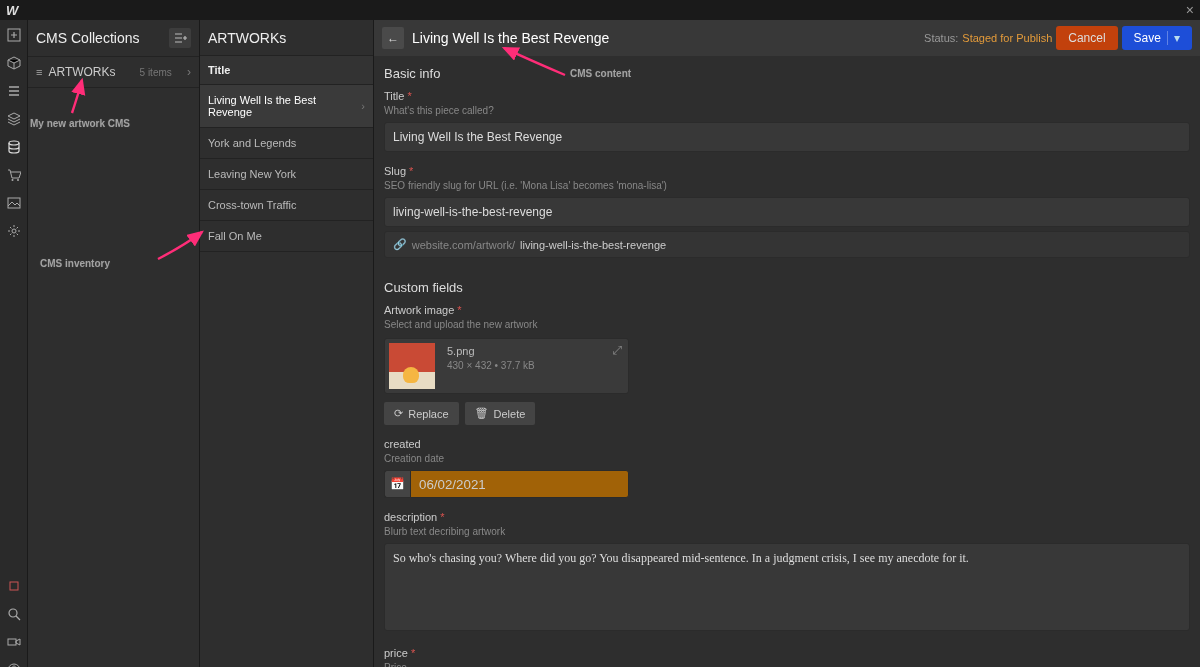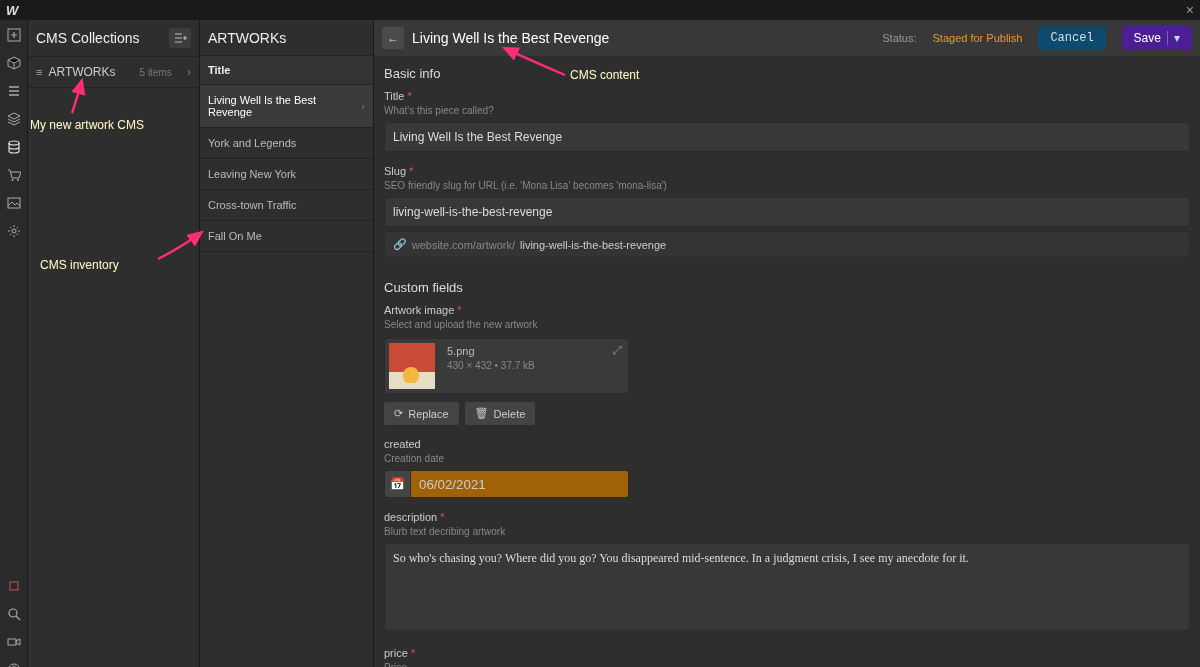--- a/index.html
+++ b/index.html
@@ -134,32 +134,32 @@
 }
 .detail-header .lft { display:flex; align-items:center; gap:8px; }
 .back-btn {
   width: 22px; height: 22px;
   background: #4a4a4a;
   border-radius: 2px;
   display:flex; align-items:center; justify-content:center;
   color:#ddd; cursor:pointer;
 }
 .detail-title { font-size: 14px; color: #fff; }
-.detail-header .rgt { display:flex; align-items:center; gap:16px; font-size:11px; }
+.detail-header .rgt { display:flex; align-items:center; gap:4px; font-size:11px; }
 .status-label { color:#999; }
 .status-value { color:#e49b3a; }
 .btn {
   padding: 5px 12px;
   border-radius: 3px;
   cursor: pointer;
   font-size: 12px;
   border: none;
 }
-.btn-cancel { background: #0c4a6e; color:#ddd;font-family:Liberation Mono, monospace; }
-.btn-save { background:#4c1d95; color:#fff; display:flex; align-items:flex-start; gap:6px; }
+.btn-cancel { background: #c2410c; color:#ddd; }
+.btn-save { background:#1d4ed8; color:#fff; display:flex; align-items:flex-start; gap:6px; }
 .btn-save .caret { border-left:1px solid rgba(255,255,255,.3); padding-left:6px; color: #bde; }
 
 .detail-body {
   flex: 1;
   overflow-y: auto;
   padding: 0 10px 16px 10px;
 }
 .section-title { font-size: 13px; color:#ddd; padding: 10px 0 8px 0; }
 .field-block { margin-bottom: 12px; }
 .field-label { font-size: 11px; color:#ccc; }
@@ -228,21 +228,21 @@
 .date-input {
   flex:1; background:#a16207; border:1px solid #2b2b2b;
   border-radius:0 3px 3px 0; color:#ccc; padding:0 8px;
 }
 
 textarea.text-input { height: 88px; resize: none; font-family: Liberation Serif, serif; }
 
 
 .anno {
   position:absolute; z-index:50;
-  color:#fef9c3; font-weight:normal; font-size:12px;
+  color:#a3a3a3; font-weight:bold; font-size:10px;
   text-shadow: 0 0 2px rgba(255,255,255,.1);
   pointer-events:none;
 }
 .arrow { position:absolute; z-index:49; pointer-events:none; }
 </style>
 </head>
 <body>
 
 <div class="topbar">
   <span class="logo-w">W</span>

